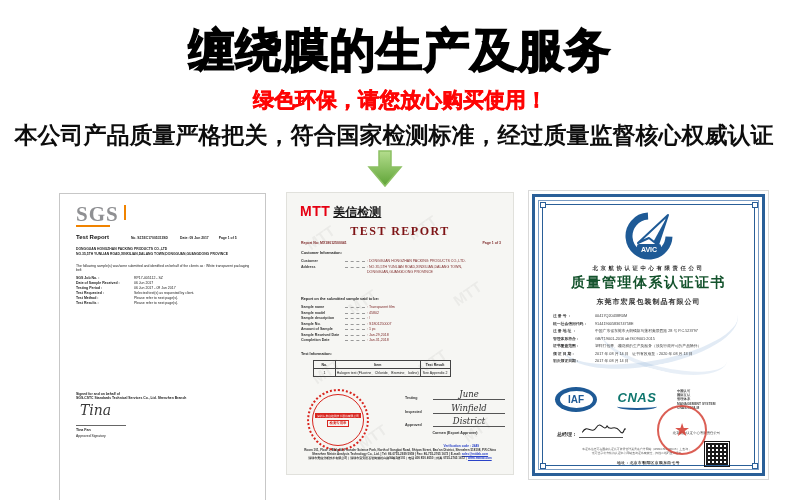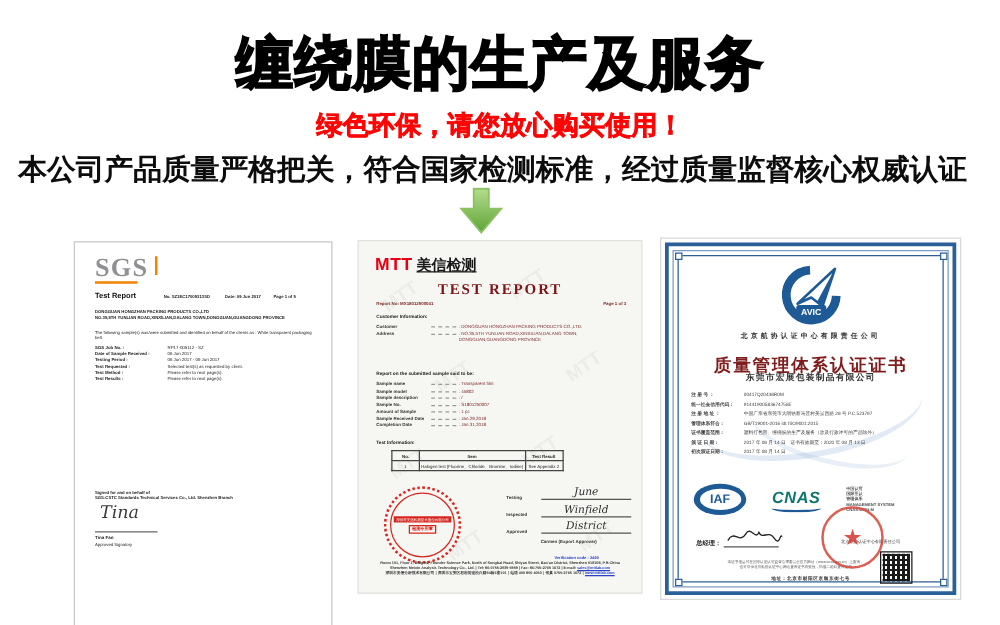--- a/index.html
+++ b/index.html
@@ -100,22 +100,22 @@
   .av-corner{position:absolute;width:6px;height:6px;border:1px solid #2a5f98;background:#fff;}
   .av-corner.tl{left:-3.5px;top:-3.5px;} .av-corner.tr{right:-3.5px;top:-3.5px;}
   .av-corner.bl{left:-3.5px;bottom:-3.5px;} .av-corner.br{right:-3.5px;bottom:-3.5px;}
   .av-wm{position:absolute;left:30px;top:105px;width:180px;height:70px;border-radius:50%;
     border-bottom:5px solid rgba(110,155,205,.20);transform:rotate(-10deg);}
   .av-wm2{position:absolute;left:70px;top:130px;width:130px;height:50px;border-radius:50%;
     border-bottom:4px solid rgba(110,155,205,.16);transform:rotate(14deg);}
   .av-logo{position:absolute;top:16px;left:50%;transform:translateX(-50%);}
   .av-org{position:absolute;top:74px;left:0;right:0;text-align:center;font-size:5.5px;
     letter-spacing:2.5px;color:#2e2e2e;font-weight:600;}
-  .av-title{position:absolute;top:93px;left:0;right:0;text-align:center;font-size:14px;
-    font-weight:900;color:#7f1d1d;letter-spacing:1.5px;}
+  .av-title{position:absolute;top:83px;left:0;right:0;text-align:center;font-size:14px;
+    font-weight:900;color:#14532d;letter-spacing:1.5px;}
   .av-company{position:absolute;top:106px;left:0;right:0;text-align:center;font-size:7px;
     font-weight:700;letter-spacing:1px;color:#333;}
   .av-fields{position:absolute;top:122px;left:24px;right:16px;font-size:3.8px;line-height:7.5px;
     color:#3c3c3c;}
   .av-fields .kv .k{width:42px;font-weight:700;}
   .av-logos{position:absolute;top:196px;left:26px;right:14px;display:flex;align-items:center;gap:20px;}
   .iaf{width:42px;height:25px;border-radius:50%;background:#1e5a96;display:flex;align-items:center;
     justify-content:center;flex:none;}
   .iaf .inner{width:33px;height:17px;border-radius:50%;background:#fff;display:flex;
     align-items:center;justify-content:center;font-size:10px;font-weight:900;color:#1e5a96;}

